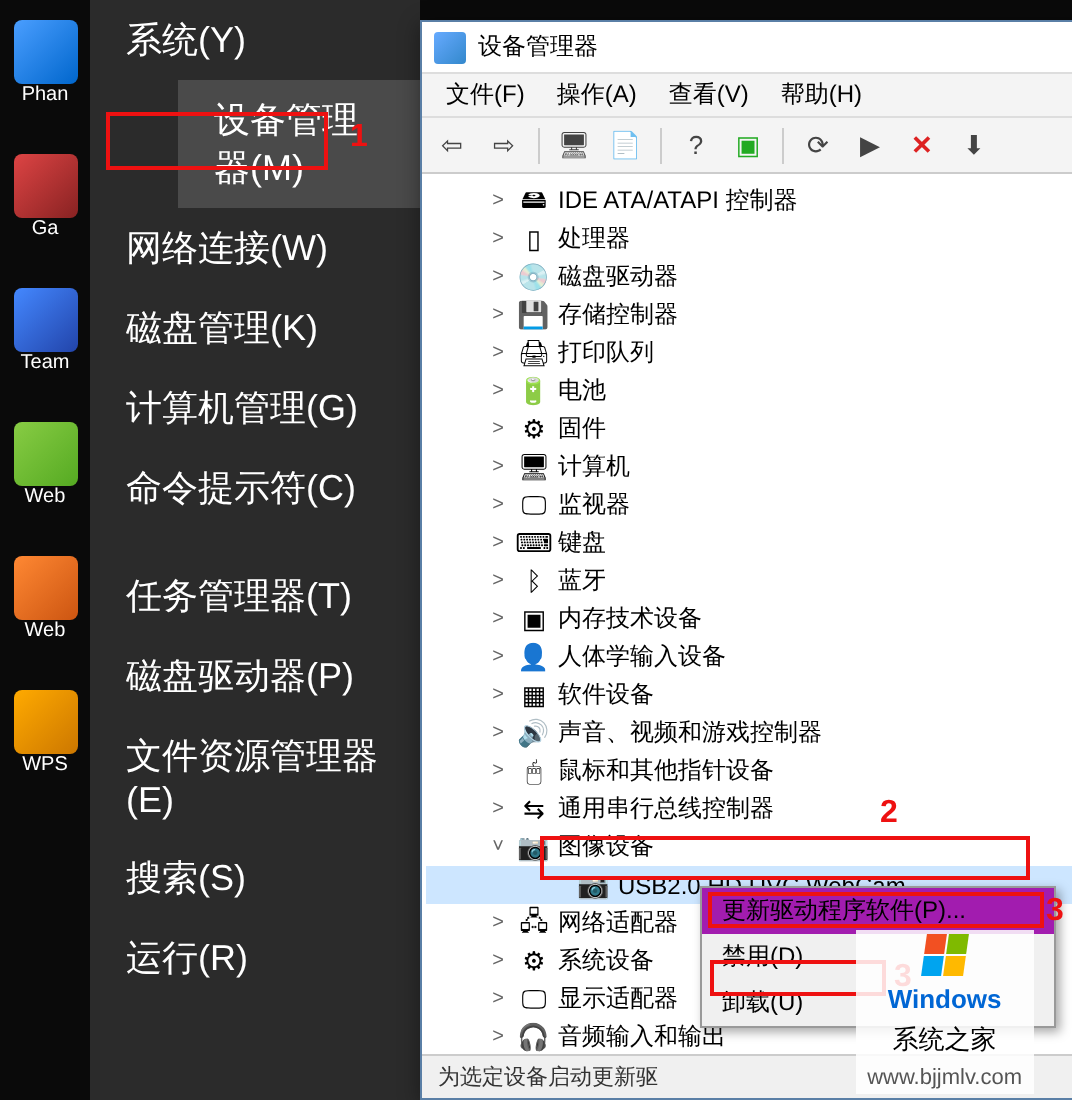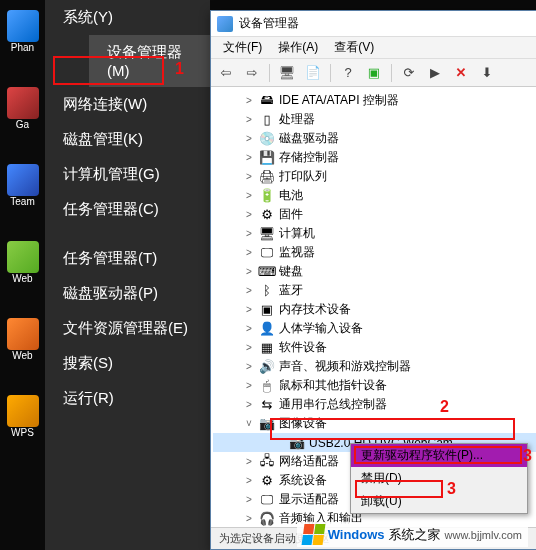--- a/index.html
+++ b/index.html
@@ -10,21 +10,21 @@
     font-size: 12px;
     position: relative;
     overflow: hidden;
   }
 
   
   .desktop-icons {
     position: absolute;
     left: 0; top: 0; width: 45px; height: 550px;
     display: flex; flex-direction: column;
-    gap: 22px;
+    gap: 12px;
     padding-top: 10px;
     align-items: center;
   }
   .desktop-icon {
     width: 40px; height: 55px;
     display: flex; flex-direction: column; align-items: center;
     color: #fff; font-size: 10px;
   }
   .desktop-icon .img { width: 32px; height: 32px; border-radius: 4px; }
   .i0 { background: linear-gradient(135deg,#4a9eff,#0066cc); }
@@ -38,21 +38,21 @@
   .dark-menu {
     position: absolute;
     left: 45px; top: 0;
     width: 165px; height: 550px;
     background: #2b2b2b;
     display: flex; flex-direction: column;
   }
   .dark-menu .mi {
     padding: 8px 18px;
     color: #fff;
-    font-size: 15px;
+    font-size: 18px;
     cursor: default;
   }
   .dark-menu .mi.selected {
     background: #4a4a4a;
     margin-left: 44px;
   }
   .dark-menu .spacer { height: 14px; }
   .red-box-1 {
     position: absolute;
     left: 53px; top: 56px;
@@ -198,27 +198,28 @@
     pointer-events: none;
     z-index: 6;
   }
   .red-label-2 { position: absolute; left: 440px; top: 398px; color: #e11; font-weight: bold; font-size: 16px; z-index:7;}
   .red-label-3 { position: absolute; left: 523px; top: 447px; color: #e11; font-weight: bold; font-size: 16px; z-index:7;}
   .red-label-3b { position: absolute; left: 447px; top: 480px; color: #e11; font-weight: bold; font-size: 16px; z-index:8;}
 
   
   .watermark {
     position: absolute;
-    right: 8px; bottom: 3px;
+    right: 19px; bottom: 3px;
     display: flex; align-items: center;
     gap: 4px;
     background: rgba(255,255,255,0.85);
     padding: 2px 6px;
     z-index: 20;
     font-size: 13px;
+    flex-direction: column;
   }
   .watermark .win-logo {
     display: inline-grid;
     grid-template-columns: 10px 10px;
     grid-template-rows: 10px 10px;
     gap: 1px;
     transform: skewX(-8deg);
   }
   .watermark .q1{background:#f25022;} .watermark .q2{background:#7fba00;}
   .watermark .q3{background:#00a4ef;} .watermark .q4{background:#ffb900;}
@@ -254,21 +255,21 @@
       <span>WPS</span>
     </div>
 </div>
 
 <div class="dark-menu">
   <div class="mi">系统(Y)</div>
   <div class="mi selected">设备管理器(M)</div>
   <div class="mi">网络连接(W)</div>
   <div class="mi">磁盘管理(K)</div>
   <div class="mi">计算机管理(G)</div>
-  <div class="mi">任务管理器(C)</div>
+  <div class="mi">命令提示符(C)</div>
   <div class="spacer"></div>
   <div class="mi">任务管理器(T)</div>
   <div class="mi">磁盘驱动器(P)</div>
   <div class="mi">文件资源管理器(E)</div>
   <div class="mi">搜索(S)</div>
   <div class="mi">运行(R)</div>
   <div class="spacer"></div>
 </div>
 
 <div class="red-box-1"></div>
@@ -276,20 +277,21 @@
 
 <div class="devmgr">
   <div class="titlebar">
     <div class="title-icon"></div>
     <div class="title">设备管理器</div>
   </div>
   <div class="menubar">
     <div class="m">文件(F)</div>
     <div class="m">操作(A)</div>
     <div class="m">查看(V)</div>
+    <div class="m">帮助(H)</div>
   </div>
   <div class="toolbar">
     <div class="tbtn">⇦</div>
     <div class="tbtn">⇨</div>
     <div class="tsep"></div>
     <div class="tbtn">🖥</div>
     <div class="tbtn">📄</div>
     <div class="tsep"></div>
     <div class="tbtn">?</div>
     <div class="tbtn green">▣</div>

